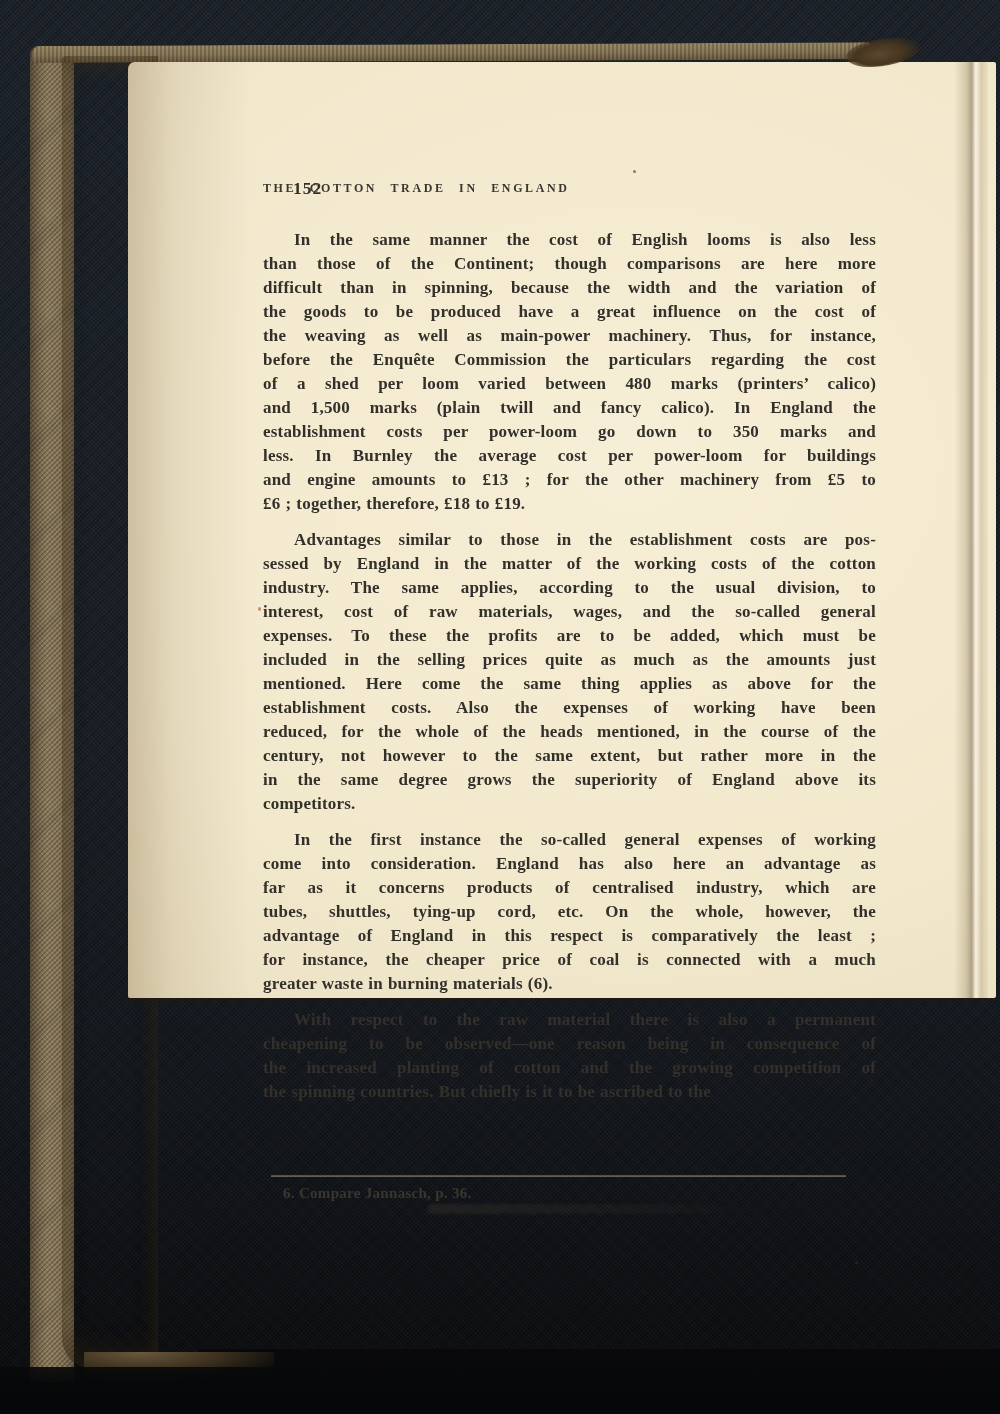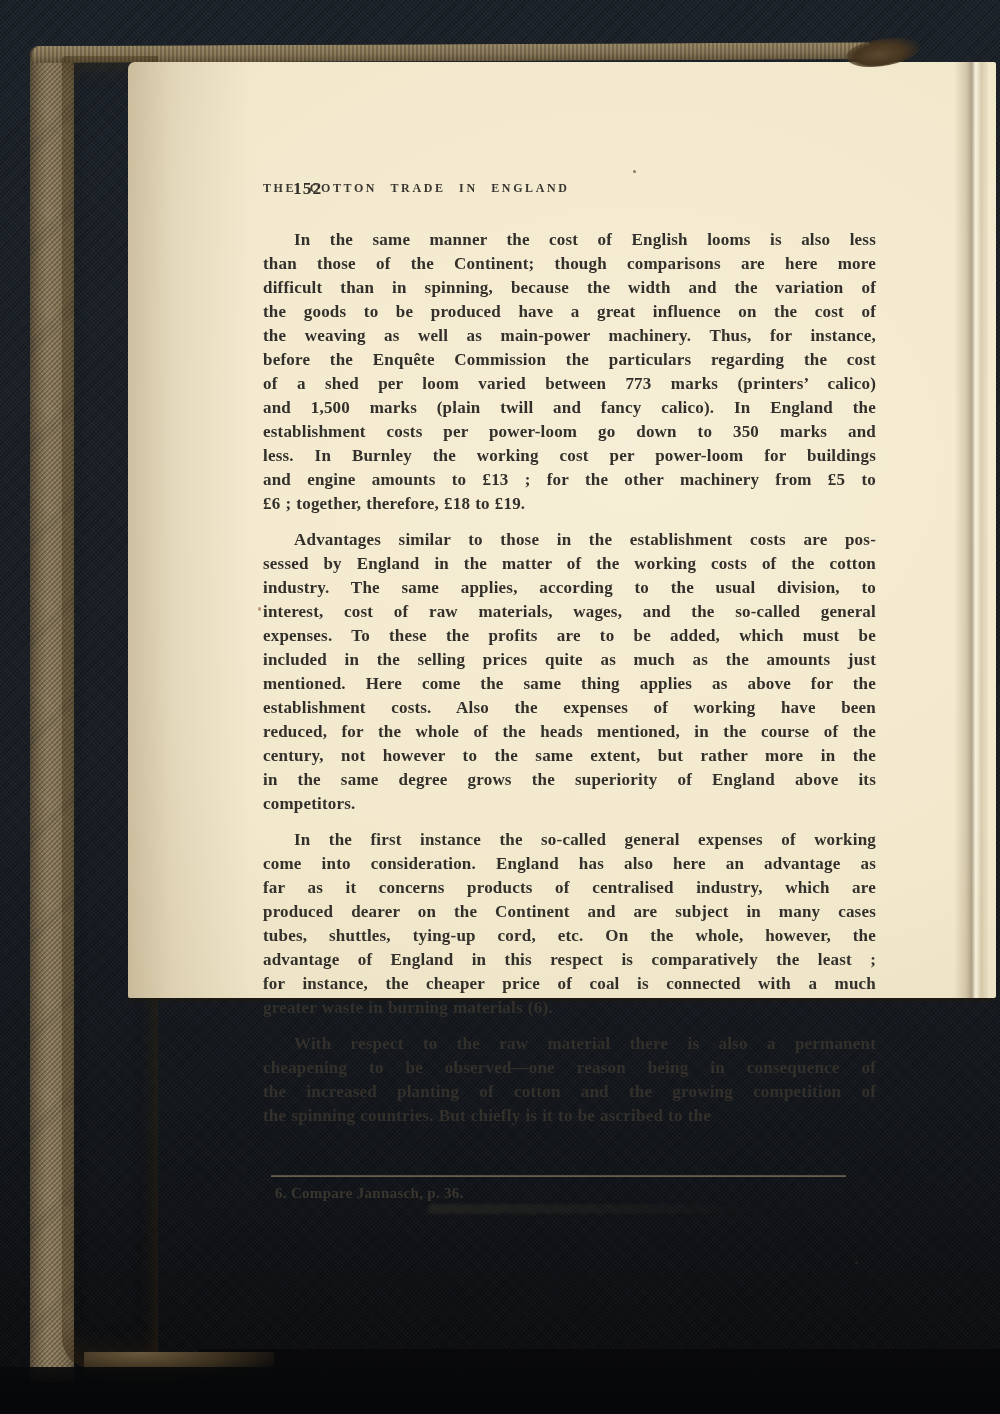--- a/index.html
+++ b/index.html
@@ -111,21 +111,21 @@
   .paragraph{margin-bottom:12px;}
   .line{
     height:24px;
     text-align:justify;text-align-last:justify;
     white-space:normal;word-spacing:0.6px;
   }
   .line.first{text-indent:31px;}
   .line.last{text-align-last:left;}
   .footnote-block{position:absolute;left:135px;top:1113px;width:613px;}
   .footnote-rule{margin-left:8px;width:575px;height:2px;background:linear-gradient(180deg,#4e483b,#6d6654);}
-  .footnote-text{margin-left:12px;margin-top:8px;font-size:15px;letter-spacing:0.3px;color:#3a362f;}
+  .footnote-text{margin-left:20px;margin-top:8px;font-size:15px;letter-spacing:0.3px;color:#3a362f;}
   
   .bleed{
     position:absolute;left:300px;top:1142px;width:330px;height:10px;
     background:linear-gradient(90deg, rgba(130,115,85,0.14), rgba(130,115,85,0.07) 60%, rgba(130,115,85,0));
     filter:blur(1.5px);border-radius:4px;
   }
   .speck{position:absolute;border-radius:50%;}
   .speck.s1{left:505px;top:108px;width:3px;height:3px;background:rgba(60,50,40,0.6);}
   .speck.s2{left:727px;top:1199px;width:3px;height:3px;background:rgba(45,40,34,0.75);}
   .speck.s3{left:130px;top:545px;width:3px;height:4px;background:rgba(150,70,45,0.55);}
@@ -147,24 +147,24 @@
         <div class="running-title">THE COTTON TRADE IN ENGLAND</div>
       </div>
       <div>
           <div class="paragraph">
             <div class="line first">In the same manner the cost of English looms is also less</div>
             <div class="line">than those of the Continent; though comparisons are here more</div>
             <div class="line">difficult than in spinning, because the width and the variation of</div>
             <div class="line">the goods to be produced have a great influence on the cost of</div>
             <div class="line">the weaving as well as main-power machinery.  Thus, for instance,</div>
             <div class="line">before the Enquête Commission the particulars regarding the cost</div>
-            <div class="line">of a shed per loom varied between 773 marks (printers’ calico)</div>
+            <div class="line">of a shed per loom varied between 480 marks (printers’ calico)</div>
             <div class="line">and 1,500 marks (plain twill and fancy calico).  In England the</div>
             <div class="line">establishment costs per power-loom go down to 350 marks and</div>
-            <div class="line">less.  In Burnley the working cost per power-loom for buildings</div>
+            <div class="line">less.  In Burnley the average cost per power-loom for buildings</div>
             <div class="line">and engine amounts to £13 ; for the other machinery from £5 to</div>
             <div class="line last">£6 ; together, therefore, £18 to £19.</div>
           </div>
           <div class="paragraph">
             <div class="line first">Advantages similar to those in the establishment costs are pos-</div>
             <div class="line">sessed by England in the matter of the working costs of the cotton</div>
             <div class="line">industry.  The same applies, according to the usual division, to</div>
             <div class="line">interest, cost of raw materials, wages, and the so-called general</div>
             <div class="line">expenses.  To these the profits are to be added, which must be</div>
             <div class="line">included in the selling prices quite as much as the amounts just</div>
@@ -172,21 +172,20 @@
             <div class="line">establishment costs.  Also the expenses of working have been</div>
             <div class="line">reduced, for the whole of the heads mentioned, in the course of the</div>
             <div class="line">century, not however to the same extent, but rather more in the</div>
             <div class="line">in the same degree grows the superiority of England above its</div>
             <div class="line last">competitors.</div>
           </div>
           <div class="paragraph">
             <div class="line first">In the first instance the so-called general expenses of working</div>
             <div class="line">come into consideration.  England has also here an advantage as</div>
             <div class="line">far as it concerns products of centralised industry, which are</div>
-            <div class="line">produced dearer on the Continent and are subject in many cases</div>
             <div class="line">tubes, shuttles, tying-up cord, etc.  On the whole, however, the</div>
             <div class="line">advantage of England in this respect is comparatively the least ;</div>
             <div class="line">for instance, the cheaper price of coal is connected with a much</div>
             <div class="line last">greater waste in burning materials (6).</div>
           </div>
           <div class="paragraph">
             <div class="line first">With respect to the raw material there is also a permanent</div>
             <div class="line">cheapening to be observed—one reason being in consequence of</div>
             <div class="line">the increased planting of cotton and the growing competition of</div>
             <div class="line last">the spinning countries.  But chiefly is it to be ascribed to the</div>

